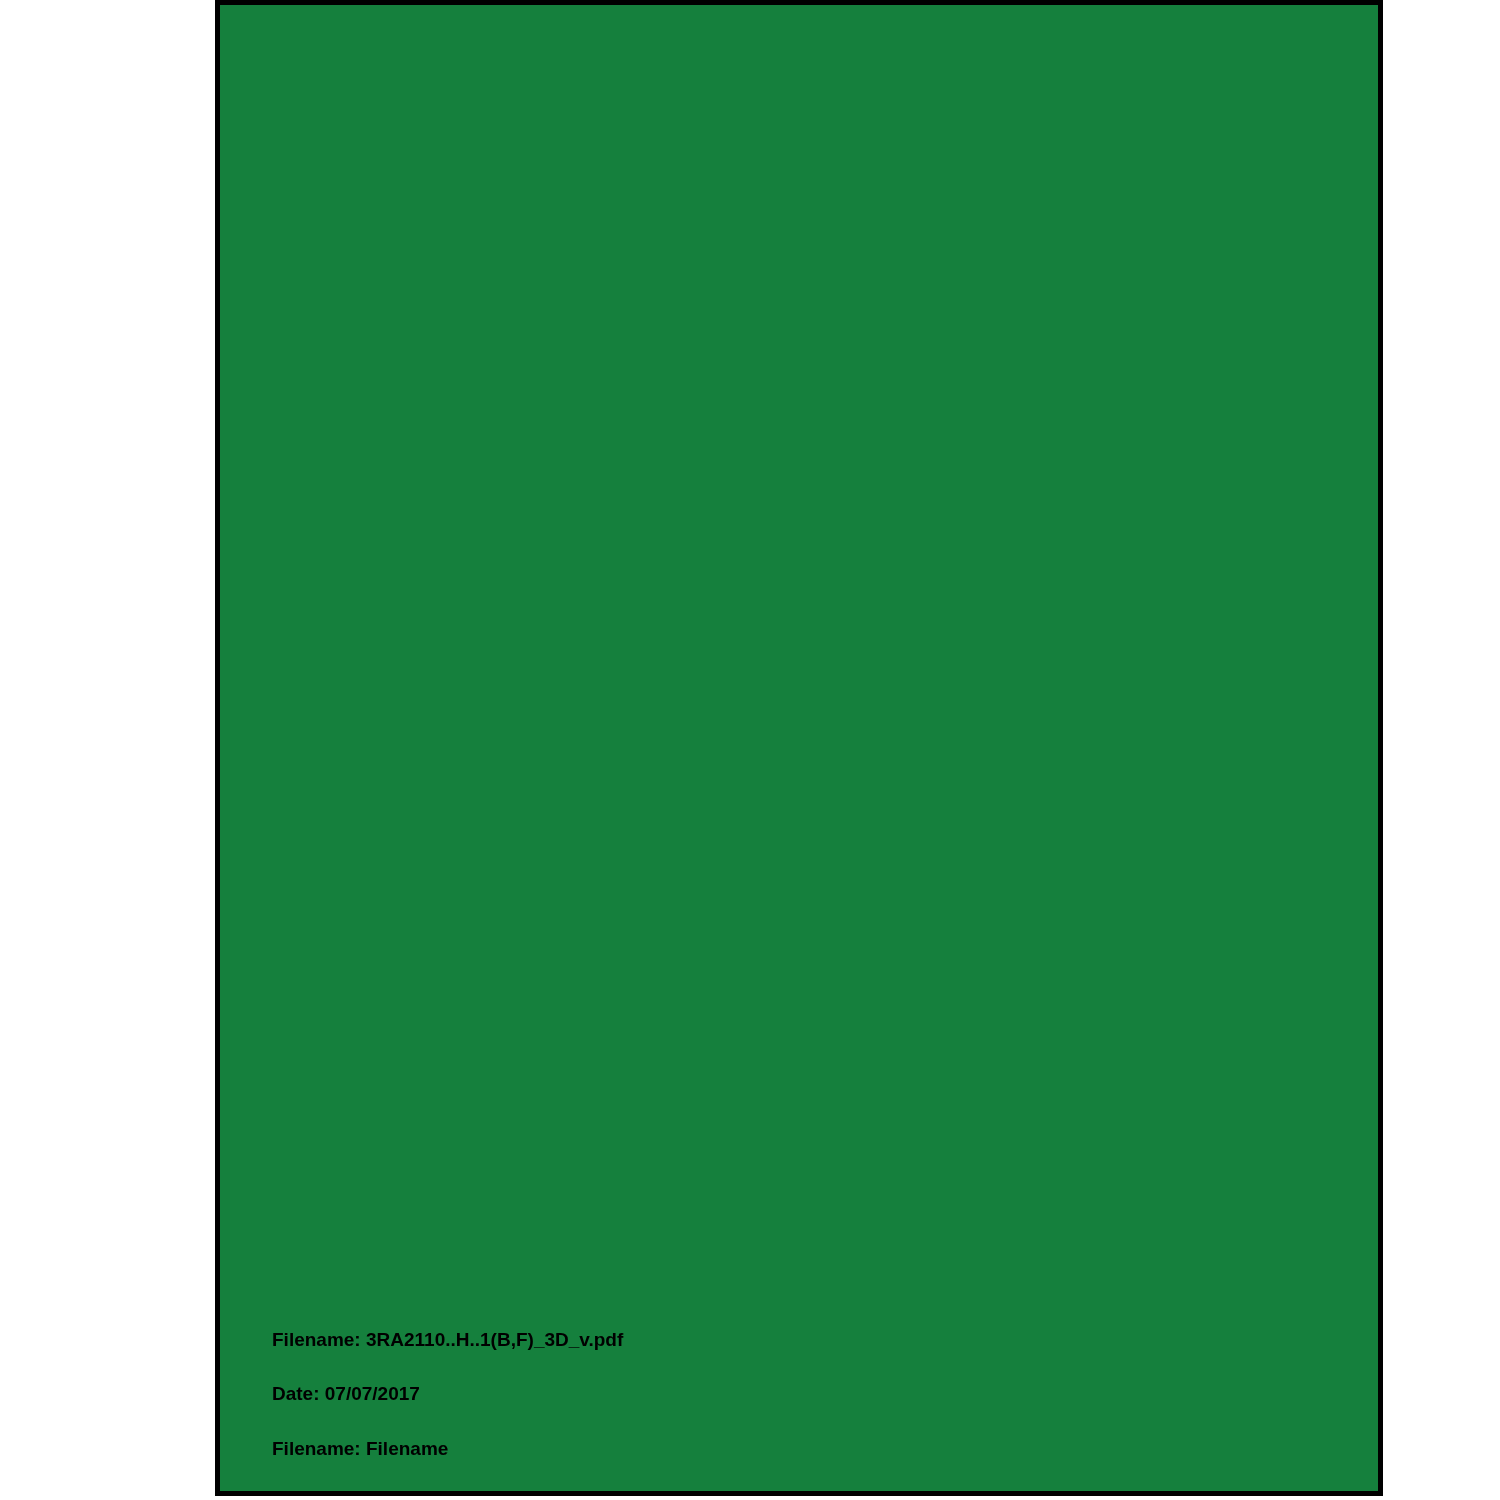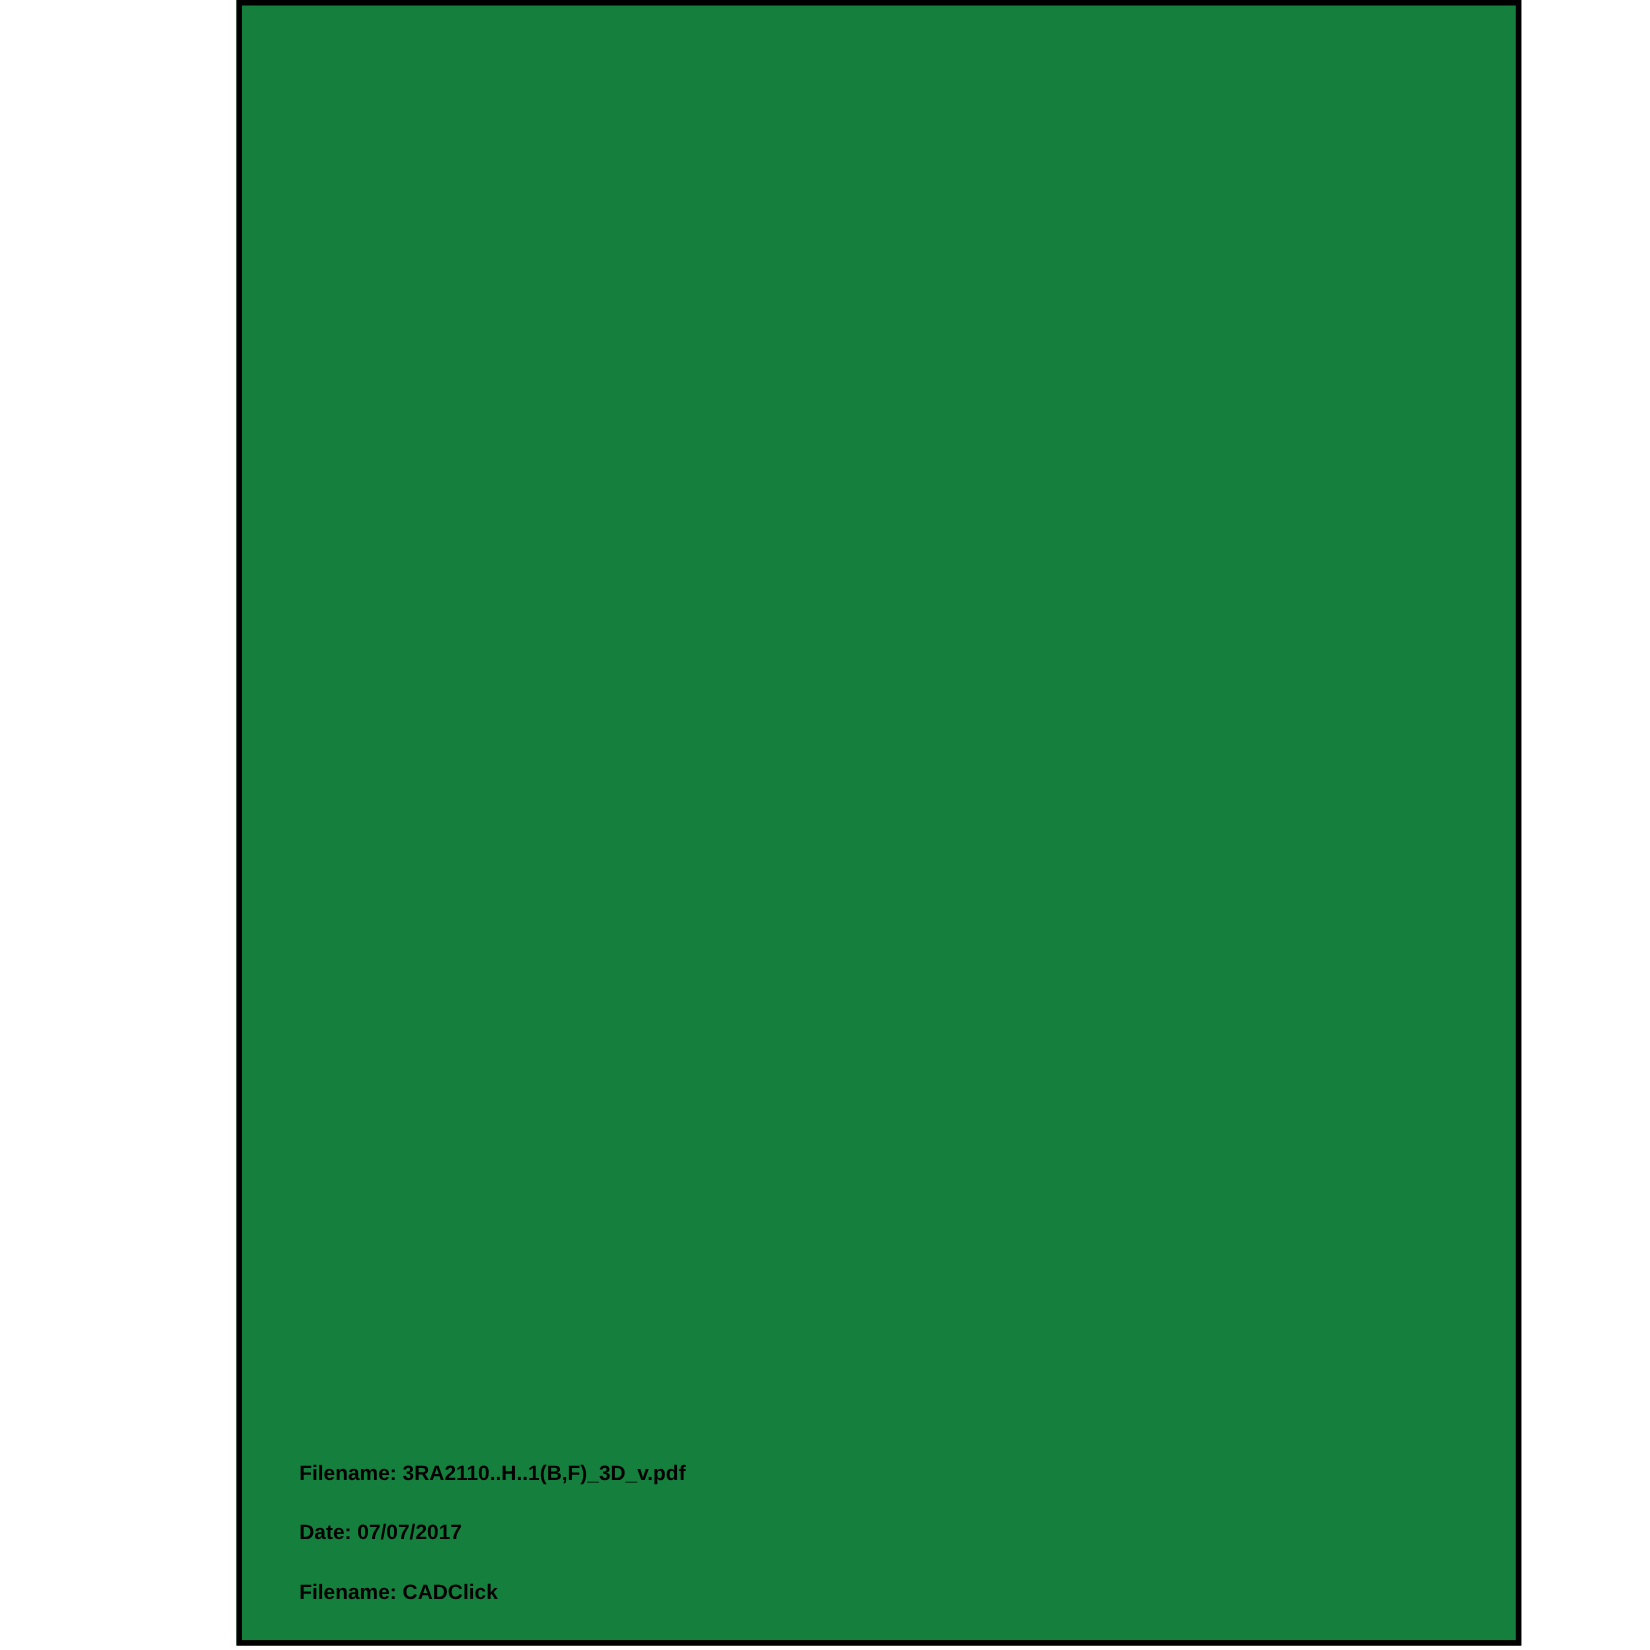--- a/index.html
+++ b/index.html
@@ -87,21 +87,21 @@
           <span class="meta-value">3RA2110..H..1(B,F)_3D_v.pdf</span>
         </div>
 
         <div class="meta-line">
           <span class="meta-label">Date:</span>
           <span class="meta-value">07/07/2017</span>
         </div>
 
         <div class="meta-line">
           <span class="meta-label">Filename:</span>
-          <span class="meta-value">CADClick</span>
+          <span class="meta-value">Filename</span>
         </div>
 
       </div>
 
     </div>
 
   </div>
 
 </div>
 

